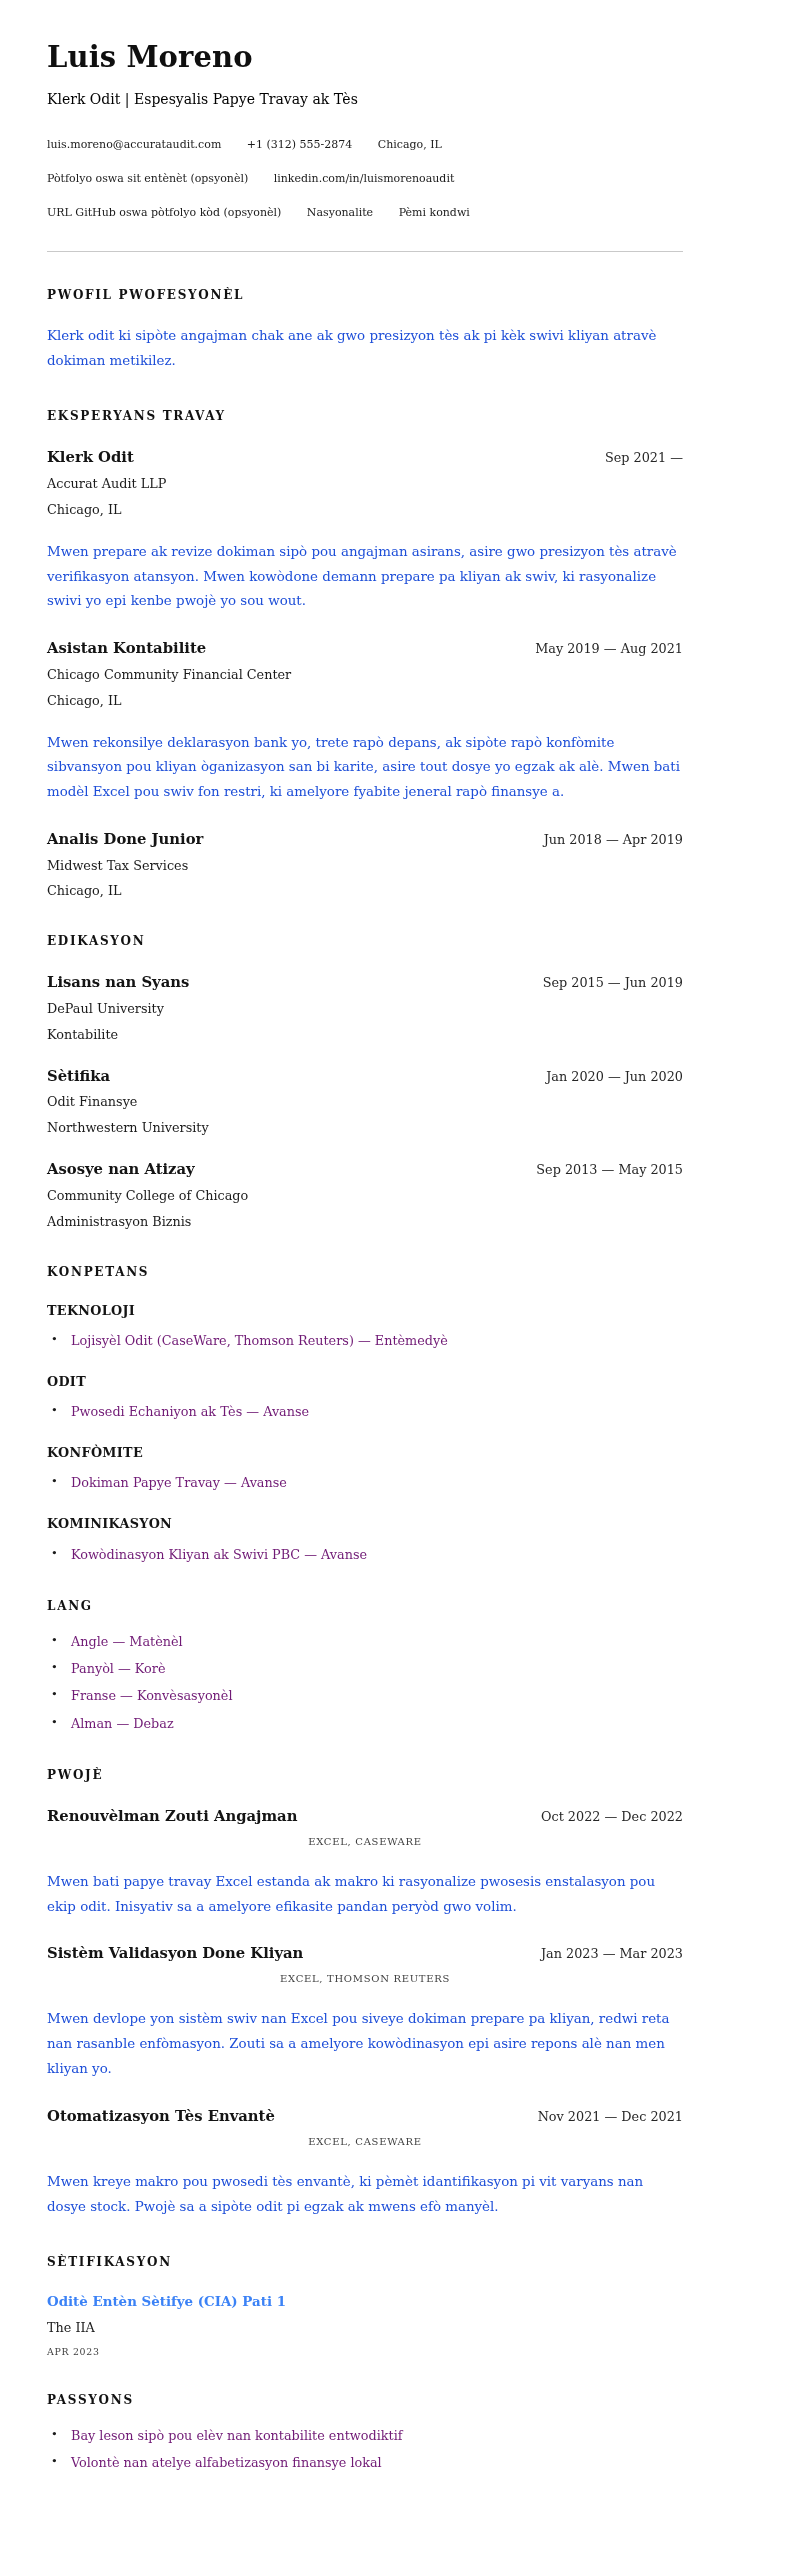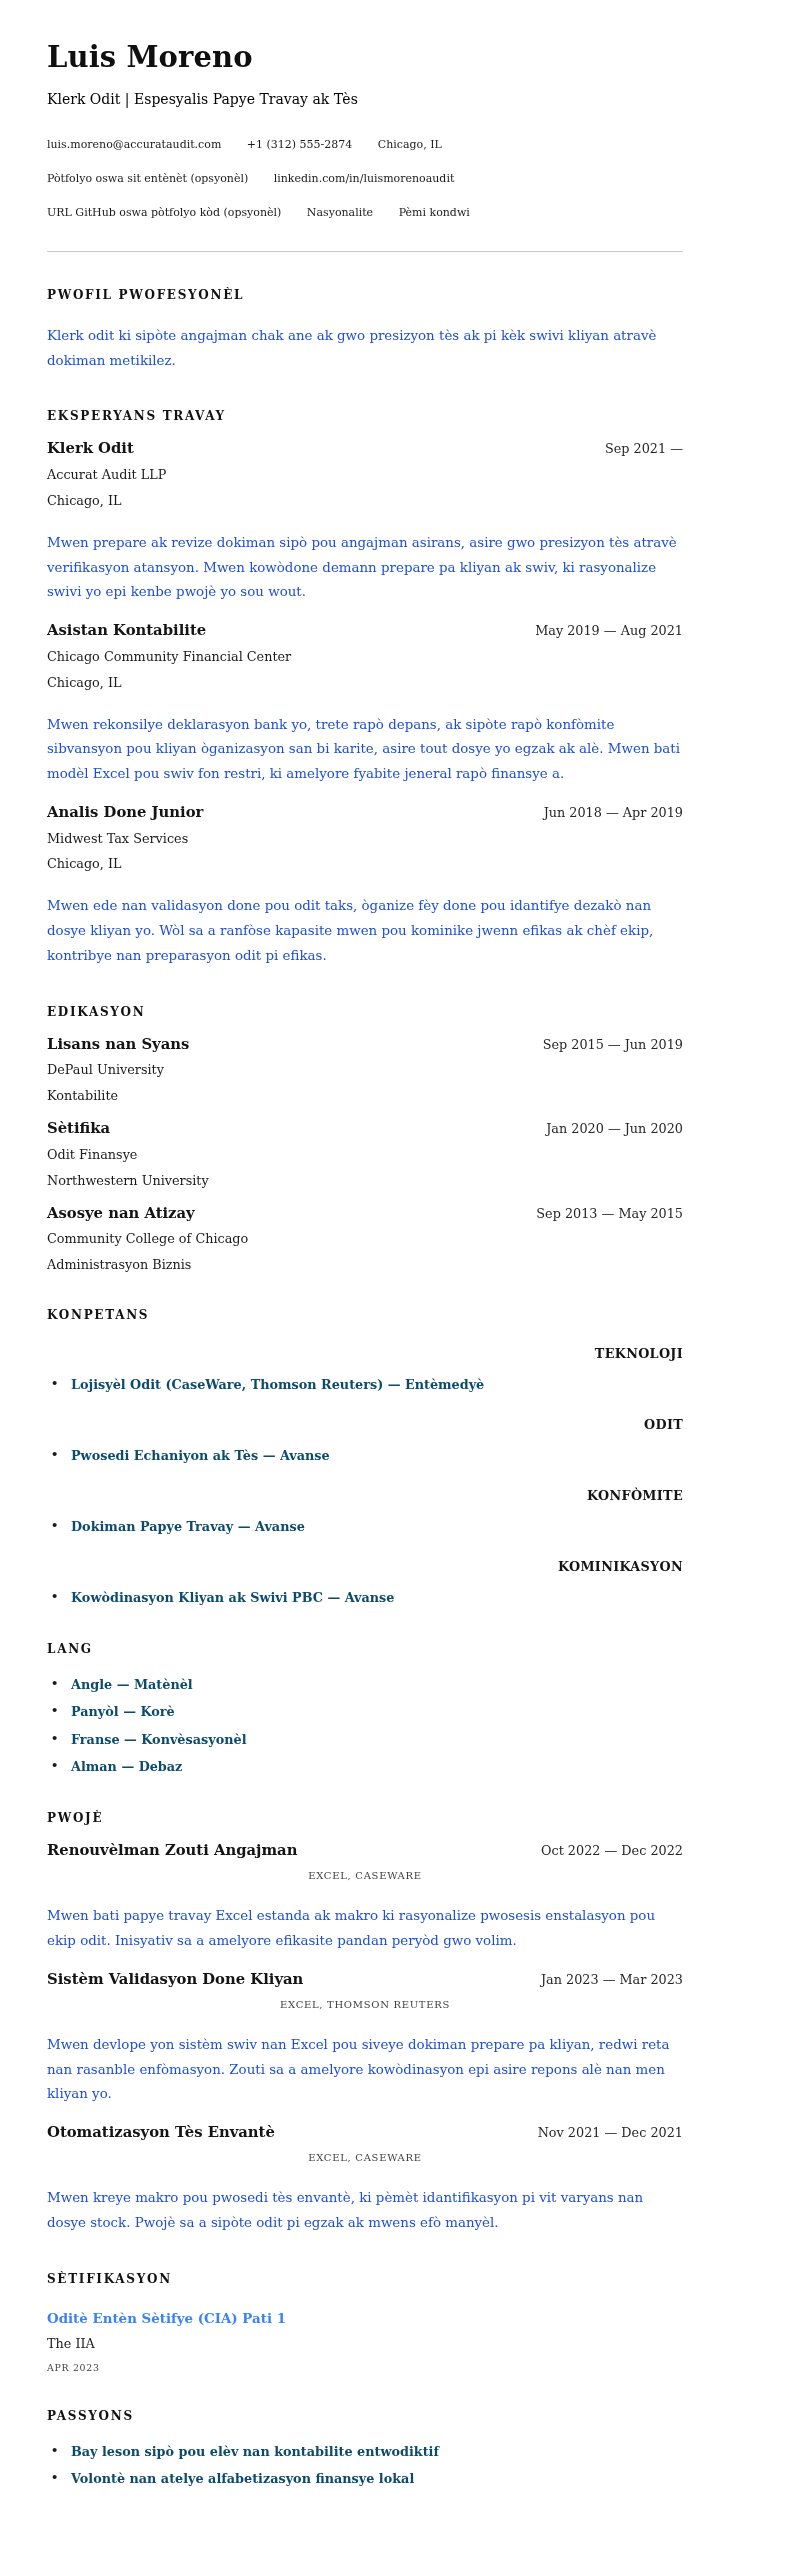--- a/index.html
+++ b/index.html
@@ -56,21 +56,21 @@
     color: #121212;
   }
   .body-text {
     font-size: 13.4px;
     line-height: 1.85;
     color: #1d4ed8;
     margin: 21.5px 0 0 0;
   }
 
   
-  .entry { margin-top: 16px; }
+  .entry { margin-top: 25px; }
   .entry-head {
     display: flex;
     justify-content: space-between;
     align-items: baseline;
     gap: 13.4px;
   }
   h3.entry-title {
     font-size: 14.8px;
     font-weight: 700;
     margin: 0;
@@ -95,37 +95,35 @@
     text-align: center;
   }
 
   
   .skill-group-title {
     font-size: 12.8px;
     font-weight: 700;
     margin: 24px 0 0 0;
     color: #141414;
     letter-spacing: 0.3px;
-    text-align: right;
   }
 
   
   ul.bullets {
     list-style: none;
     margin: 14.8px 0 0 0;
     padding: 0;
   }
   ul.bullets li {
     position: relative;
     font-size: 12.8px;
-    color: #0c4a6e;
+    color: #701a75;
     padding-left: 24px;
     margin-top: 10px;
     line-height: 1.35;
-    font-weight: bold;
   }
   ul.bullets li:first-child { margin-top: 0; }
   ul.bullets li::before {
     content: "\2022";
     position: absolute;
     left: 4px;
     top: 0;
     font-size: 11.4px;
     color: #1b1b1b;
   }
@@ -190,21 +188,20 @@
       <p class="body-text desc">Mwen rekonsilye deklarasyon bank yo, trete rapò depans, ak sipòte rapò konfòmite sibvansyon pou kliyan òganizasyon san bi karite, asire tout dosye yo egzak ak alè. Mwen bati modèl Excel pou swiv fon restri, ki amelyore fyabite jeneral rapò finansye a.</p>
     </article>
 
     <article class="entry">
       <div class="entry-head">
         <h3 class="entry-title">Analis Done Junior</h3>
         <span class="dates">Jun 2018 — Apr 2019</span>
       </div>
       <p class="meta-line">Midwest Tax Services</p>
       <p class="meta-line">Chicago, IL</p>
-      <p class="body-text desc">Mwen ede nan validasyon done pou odit taks, òganize fèy done pou idantifye dezakò nan dosye kliyan yo. Wòl sa a ranfòse kapasite mwen pou kominike jwenn efikas ak chèf ekip, kontribye nan preparasyon odit pi efikas.</p>
     </article>
   </section>
 
   <section>
     <h2 class="section-heading">EDIKASYON</h2>
 
     <article class="entry">
       <div class="entry-head">
         <h3 class="entry-title">Lisans nan Syans</h3>
         <span class="dates">Sep 2015 — Jun 2019</span>

